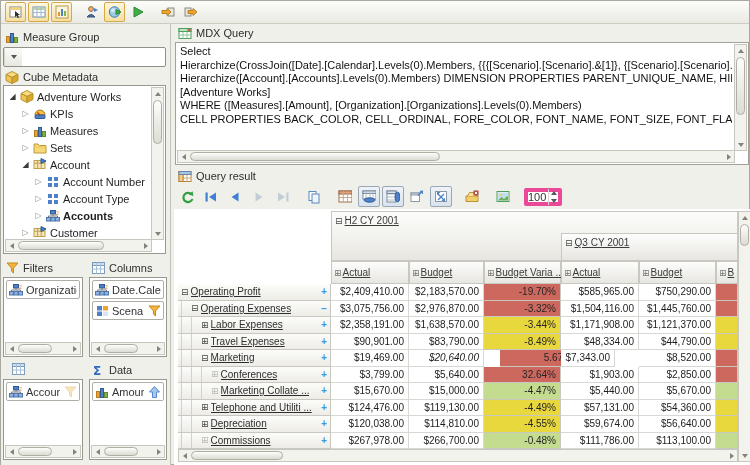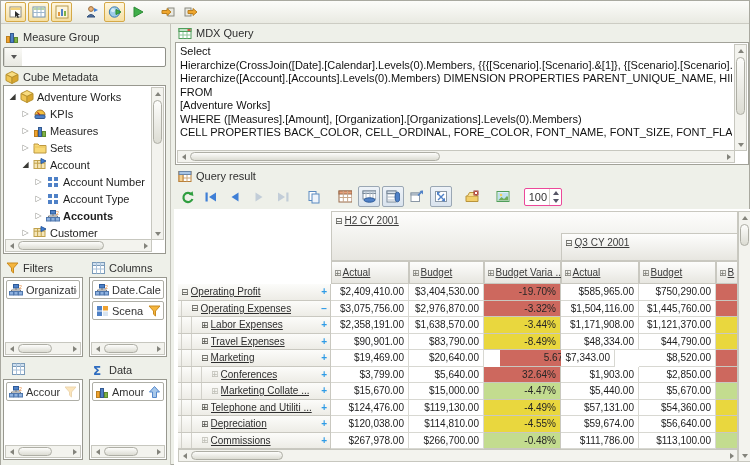--- a/index.html
+++ b/index.html
@@ -57,21 +57,21 @@
     border:1px solid #a2a299;box-sizing:border-box;overflow:hidden;}
   #mdx-lines{position:absolute;left:4px;top:2px;right:16px;bottom:15px;overflow:hidden;}
   .mdx-line{white-space:pre;font-size:11px;line-height:13.5px;color:#111;}
   
   #result{position:absolute;left:172px;top:166px;width:578px;height:299px;}
   #rtoolbar{position:absolute;left:0;top:17px;width:578px;height:25px;display:flex;align-items:center;
     gap:2px;padding-left:3px;box-sizing:border-box;}
   .rbtn{width:22px;height:21px;display:flex;align-items:center;justify-content:center;
     border:1px solid transparent;border-radius:2px;box-sizing:border-box;}
   .rbtn.pressed{border:1px solid #9aa7b4;background:linear-gradient(#eef3f8,#d9e3ee);}
-  #spinner{margin-left:8px;width:38px;height:18px;background:#fff;border:1px solid #ec4899;border-radius:2px;
+  #spinner{margin-left:8px;width:38px;height:18px;background:#fff;border:4px solid #ec4899;border-radius:2px;
     display:flex;align-items:center;box-sizing:border-box;}
   #spinner .num{flex:1;text-align:right;padding-right:2px;font-size:11px;}
   #spinner .ud{width:11px;height:16px;display:flex;flex-direction:column;align-items:center;justify-content:space-around;
     border-left:1px solid #d6d6cf;}
   #rbody{position:absolute;left:1px;top:42px;width:576px;height:256px;background:#fff;overflow:hidden;}
   #grid{position:absolute;left:4px;top:2px;}
   .gcell{position:absolute;box-sizing:border-box;font-size:10px;}
   .ghead{background:linear-gradient(#fdfdfc,#e7e6e0);border:1px solid #c9c8c0;color:#3c3c3c;}
   .ghead .cap{text-decoration:underline;}
   .sqg{font-family:"DejaVu Sans",sans-serif;font-size:9px;color:#77776f;margin-right:1px;}
@@ -489,21 +489,20 @@
             <rect x="9.5" y="2" width="3" height="2" fill="#d05a4a"></rect>
           </svg>
         </span>
       <span>MDX Query</span>
     </div>
     <div id="mdx-box">
       <div id="mdx-lines">
           <div class="mdx-line">Select</div>
           <div class="mdx-line">Hierarchize(CrossJoin([Date].[Calendar].Levels(0).Members, {{{[Scenario].[Scenario].&amp;[1]}, {[Scenario].[Scenario].&amp;[2]}, {[S</div>
           <div class="mdx-line">Hierarchize([Account].[Accounts].Levels(0).Members) DIMENSION PROPERTIES PARENT_UNIQUE_NAME, HIERARCHY_UNIQUE_</div>
-          <div class="mdx-line">FROM</div>
           <div class="mdx-line">[Adventure Works]</div>
           <div class="mdx-line">WHERE ([Measures].[Amount], [Organization].[Organizations].Levels(0).Members)</div>
           <div class="mdx-line">CELL PROPERTIES BACK_COLOR, CELL_ORDINAL, FORE_COLOR, FONT_NAME, FONT_SIZE, FONT_FLAGS, FORMAT_STRING, VA</div>
         </div>
       <div class="sb v" style="right:1px;top:1px;height:107px;">
         <span class="btn">
             <span class="tu"></span>
           </span>
           <span class="thumb" style="height:58px"></span>
         <span style="flex:1"></span>
@@ -687,21 +686,21 @@
           <div class="gcell ghead" style="left: 538px; top: 50px; width: 22px; height: 23px;">
             <span style="position:absolute;left:2px;top:5px;white-space:nowrap"><span class="sqg">⊞</span><span class="cap">B</span></span>
           </div>
           <div class="gcell rlabel" style="left: 0px; top: 73px; width: 153px; height: 16.5px;">
             <span class="pad"></span>
             <span class="sqd">⊟</span>
             <span class="cap">Operating Profit</span>
             <span class="op">+</span>
           </div>
           <div class="gcell vcell" style="left: 153px; top: 73px; width: 78px; height: 16.5px;">$2,409,410.00</div>
-          <div class="gcell vcell" style="left: 231px; top: 73px; width: 75px; height: 16.5px;">$3,404,530.00</div>
+          <div class="gcell vcell" style="left: 231px; top: 73px; width: 75px; height: 16.5px;">$2,183,570.00</div>
           <div class="gcell pcell" style="left: 306px; top: 73px; width: 77px; height: 16.5px; background: rgb(205, 104, 94);">-19.70%</div>
           <div class="gcell vcell" style="left: 383px; top: 73px; width: 78px; height: 16.5px;">$585,965.00</div>
           <div class="gcell vcell" style="left: 461px; top: 73px; width: 77px; height: 16.5px;">$750,290.00</div>
           <div class="gcell pcell" style="left: 538px; top: 73px; width: 22px; height: 16.5px; background: rgb(205, 104, 94);"></div>
           <div class="gcell rlabel" style="left: 0px; top: 89.5px; width: 153px; height: 16.5px;">
             <span class="pad"></span>
             <span class="guide"></span>
             <span class="sqd">⊟</span>
             <span class="cap">Operating Expenses</span>
             <span class="op">−</span>
@@ -742,21 +741,21 @@
           <div class="gcell pcell" style="left: 538px; top: 122.5px; width: 22px; height: 16.5px; background: rgb(233, 215, 62);"></div>
           <div class="gcell rlabel" style="left: 0px; top: 139px; width: 153px; height: 16.5px;">
             <span class="pad"></span>
             <span class="guide"></span>
             <span class="guide"></span>
             <span class="sqd">⊟</span>
             <span class="cap">Marketing</span>
             <span class="op">+</span>
           </div>
           <div class="gcell vcell" style="left: 153px; top: 139px; width: 78px; height: 16.5px;">$19,469.00</div>
-          <div class="gcell vcell" style="left: 231px; top: 139px; width: 75px; height: 16.5px;">$20,640.00</div>
+          <div class="gcell vcell" style="left: 231px; top: 139px; width: 75px; height: 16.5px; font-style: italic;">$20,640.00</div>
           <div class="gcell pcell" style="left: 306px; top: 139px; width: 77px; height: 16.5px; background: rgb(205, 104, 94); margin-left: 16px;">5.67%</div>
           <div class="gcell vcell" style="left: 383px; top: 139px; width: 54px; height: 16.5px;">$7,343.00</div>
           <div class="gcell vcell" style="left: 461px; top: 139px; width: 77px; height: 16.5px;">$8,520.00</div>
           <div class="gcell pcell" style="left: 538px; top: 139px; width: 22px; height: 16.5px; background: rgb(205, 104, 94);"></div>
           <div class="gcell rlabel" style="left: 0px; top: 155.5px; width: 153px; height: 16.5px;">
             <span class="pad"></span>
             <span class="guide"></span>
             <span class="guide"></span>
             <span class="guide"></span>
             <span class="sqf">⊞</span>

